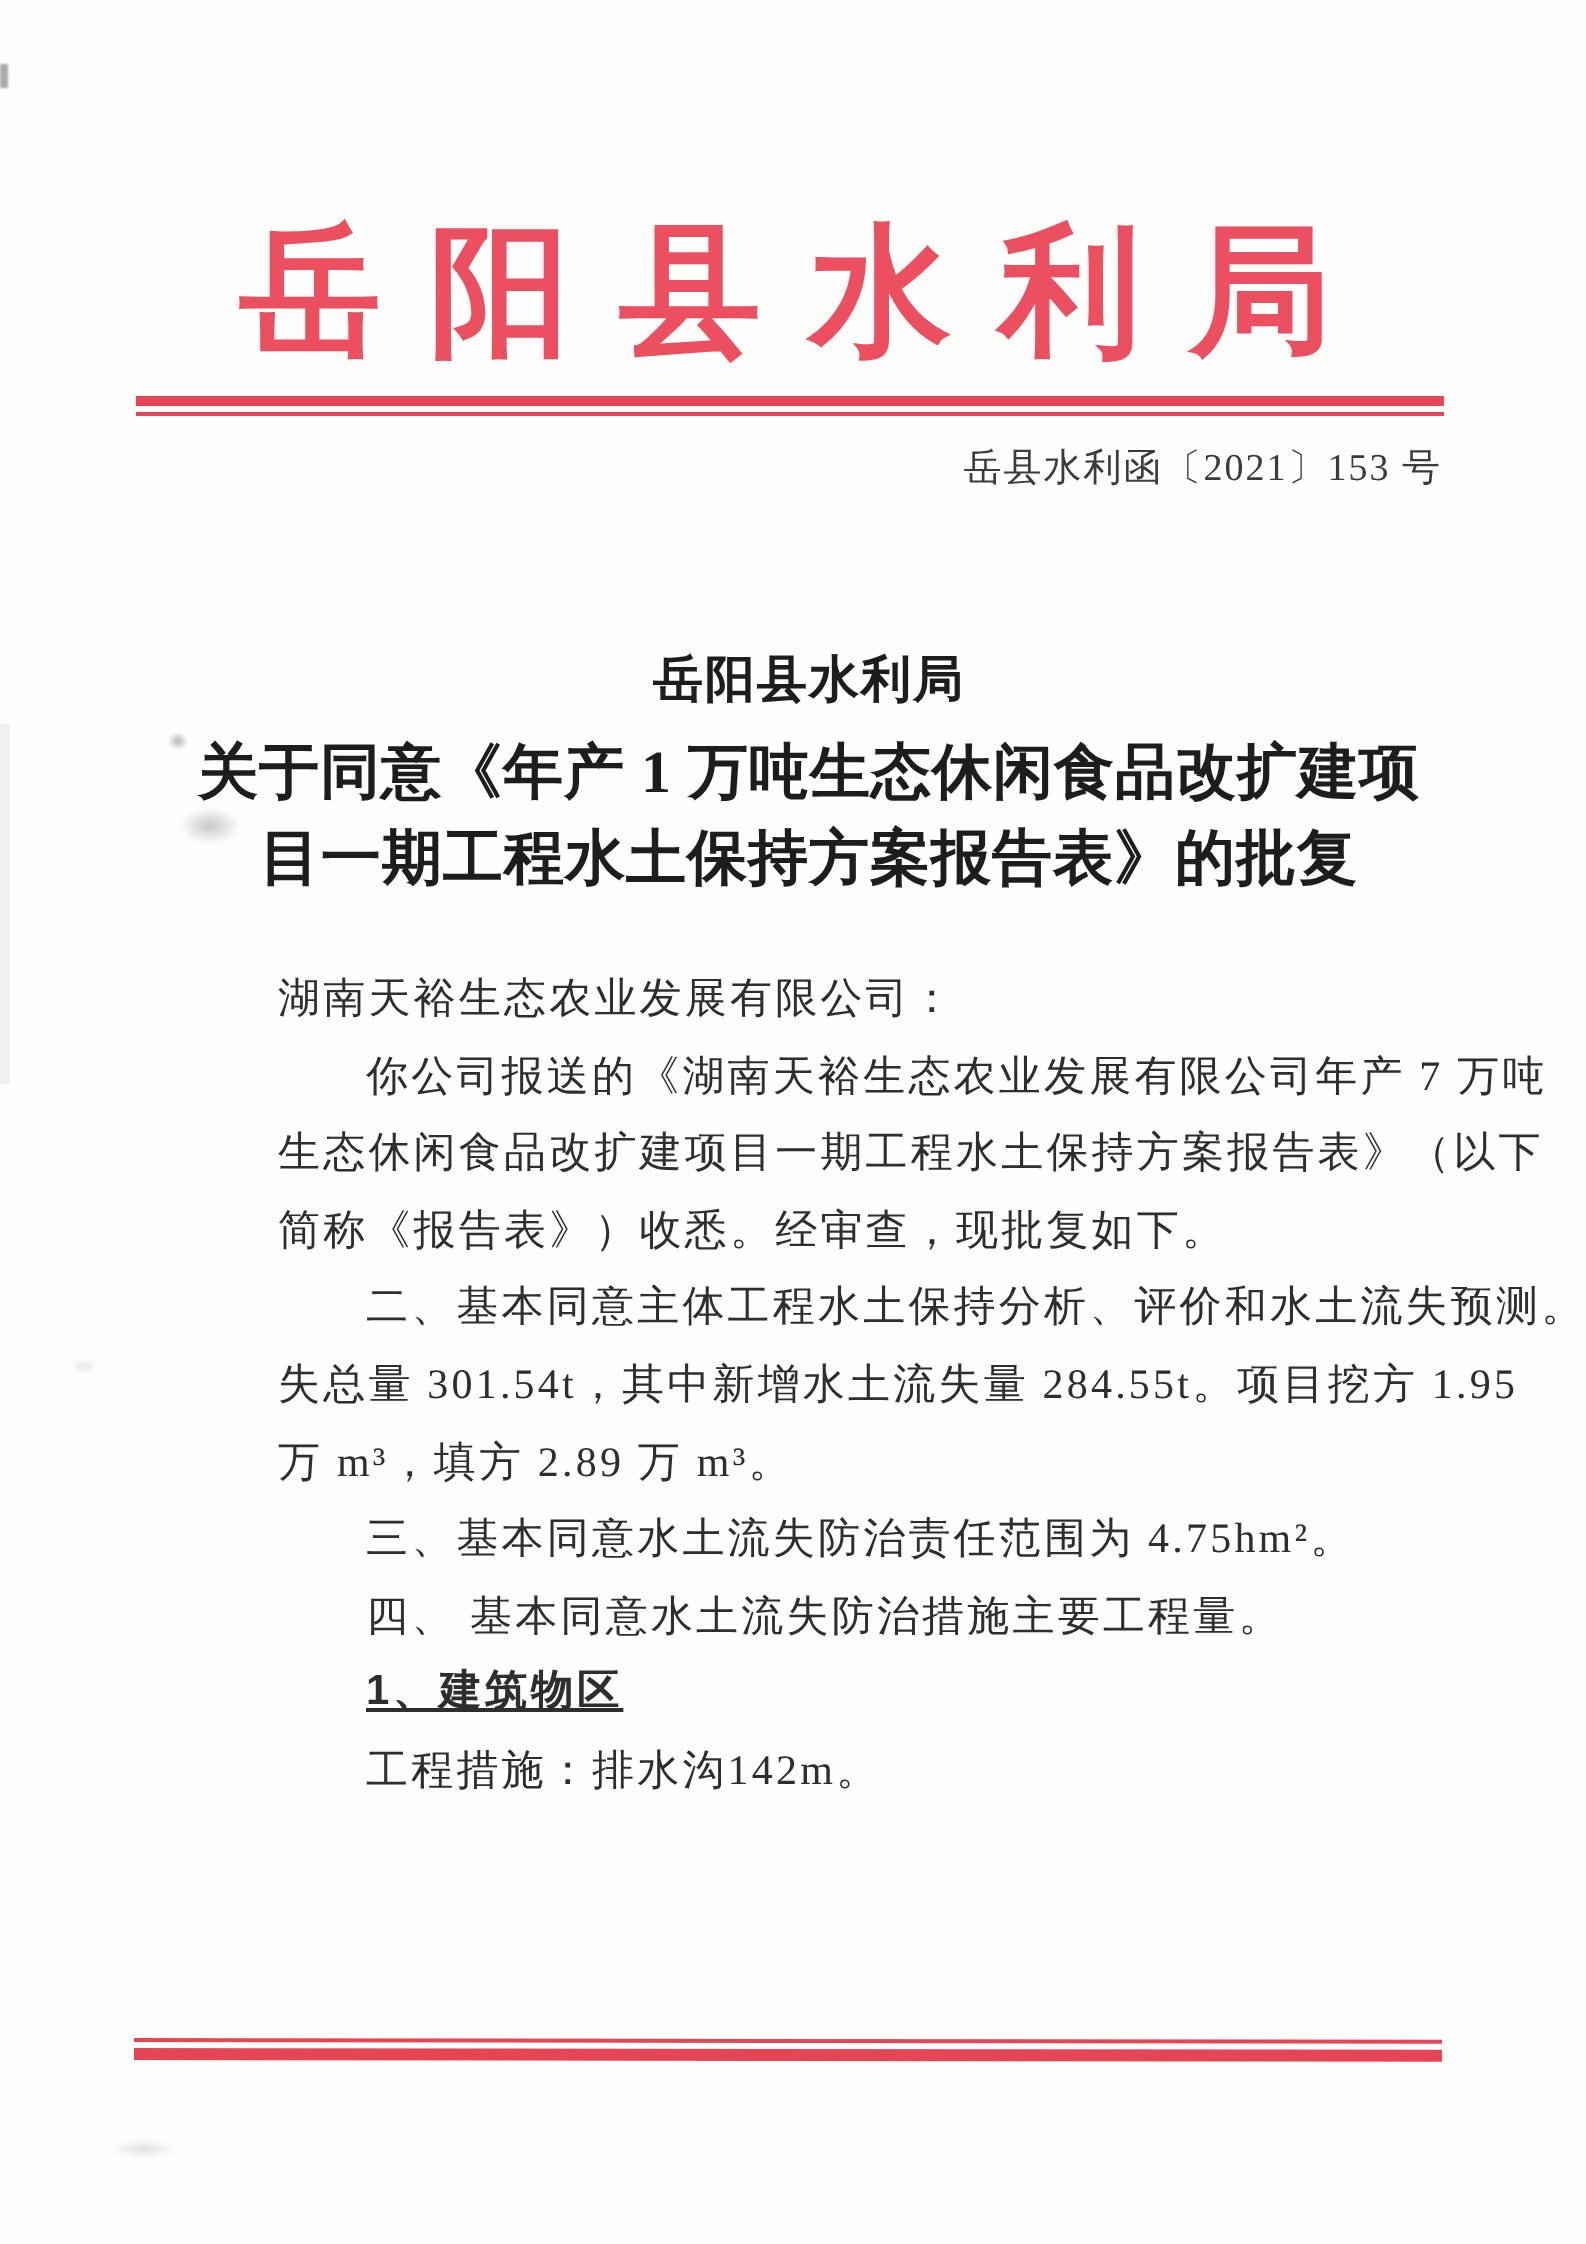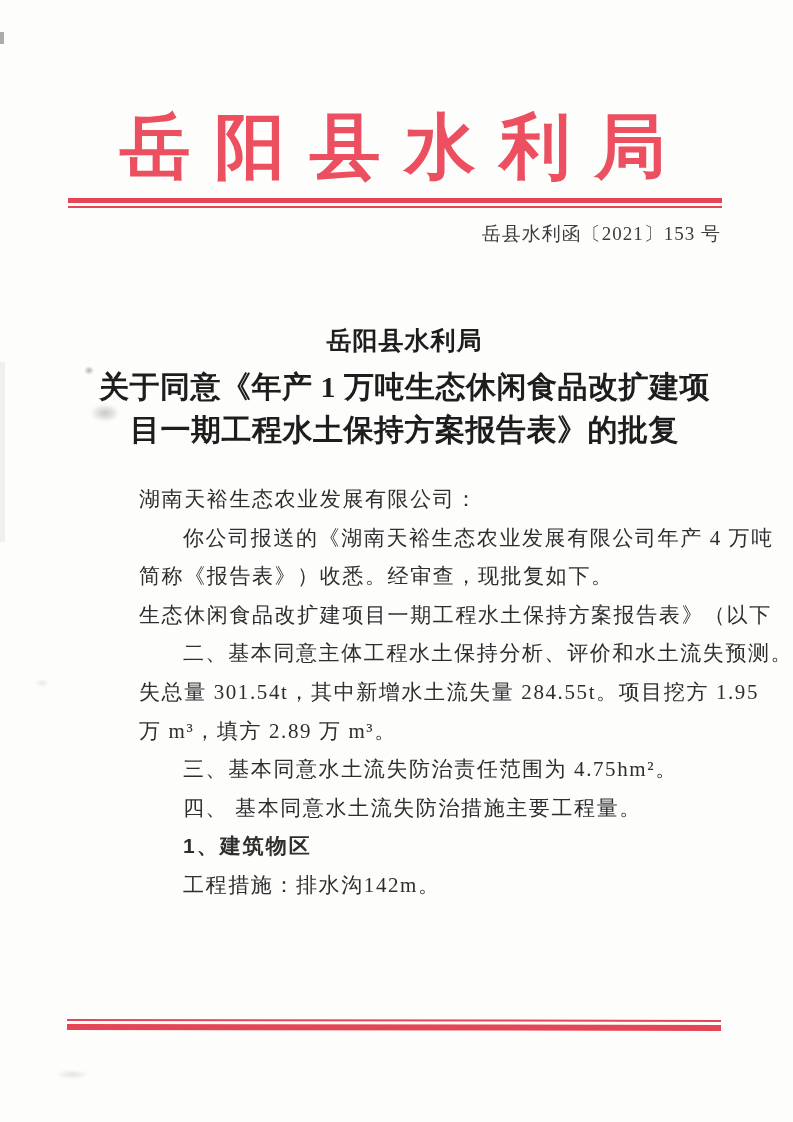--- a/index.html
+++ b/index.html
@@ -43,21 +43,21 @@
     line-height:43px;white-space:nowrap;
   }
   
   .body-block{
     position:absolute;top:480px;left:93px;width:626px;
     font-size:21px;line-height:38.6px;
     color:#2e2e2e;letter-spacing:1.6px;margin-left:46px;
   }
   .body-line{white-space:nowrap;}
   .indent{padding-left:44px;}
-  .hei{font-weight:bold;font-family:"Liberation Sans","DejaVu Sans",sans-serif;letter-spacing:2px;}
+  .hei{font-weight:bold;font-family:"Liberation Sans","DejaVu Sans",sans-serif;letter-spacing:2px;text-decoration:underline;}
   
   .rule-bottom{
     position:absolute;left:67px;top:1019px;width:654px;
     transform:rotate(0.08deg);transform-origin:left center;
   }
   .rule-bottom .thin{height:2px;background:#e64556;}
   .rule-bottom .thick{height:6px;background:#e64556;margin-top:3px;}
   
   .artifact{position:absolute;pointer-events:none;}
   .art-smudge-1{left:84px;top:366px;width:10px;height:9px;
@@ -86,23 +86,23 @@
   <div class="doc-number">岳县水利函〔2021〕153 号</div>
 
   <div class="title-block">
     <div class="title-line-small">岳阳县水利局</div>
     <div class="title-line">关于同意《年产 1 万吨生态休闲食品改扩建项</div>
     <div class="title-line">目一期工程水土保持方案报告表》的批复</div>
   </div>
 
   <div class="body-block">
     <div class="body-line">湖南天裕生态农业发展有限公司：</div>
-    <div class="body-line indent">你公司报送的《湖南天裕生态农业发展有限公司年产 4 万吨</div>
+    <div class="body-line indent">你公司报送的《湖南天裕生态农业发展有限公司年产 7 万吨</div>
+    <div class="body-line">生态休闲食品改扩建项目一期工程水土保持方案报告表》（以下</div>
     <div class="body-line">简称《报告表》）收悉。经审查，现批复如下。</div>
-    <div class="body-line">生态休闲食品改扩建项目一期工程水土保持方案报告表》（以下</div>
     <div class="body-line indent">二、基本同意主体工程水土保持分析、评价和水土流失预测。</div>
     <div class="body-line">失总量 301.54t，其中新增水土流失量 284.55t。项目挖方 1.95</div>
     <div class="body-line">万 m³，填方 2.89 万 m³。</div>
     <div class="body-line indent">三、基本同意水土流失防治责任范围为 4.75hm²。</div>
     <div class="body-line indent">四、 基本同意水土流失防治措施主要工程量。</div>
     <div class="body-line indent hei">1、建筑物区</div>
     <div class="body-line indent">工程措施：排水沟142m。</div>
   </div>
 
   <div class="rule-bottom">

